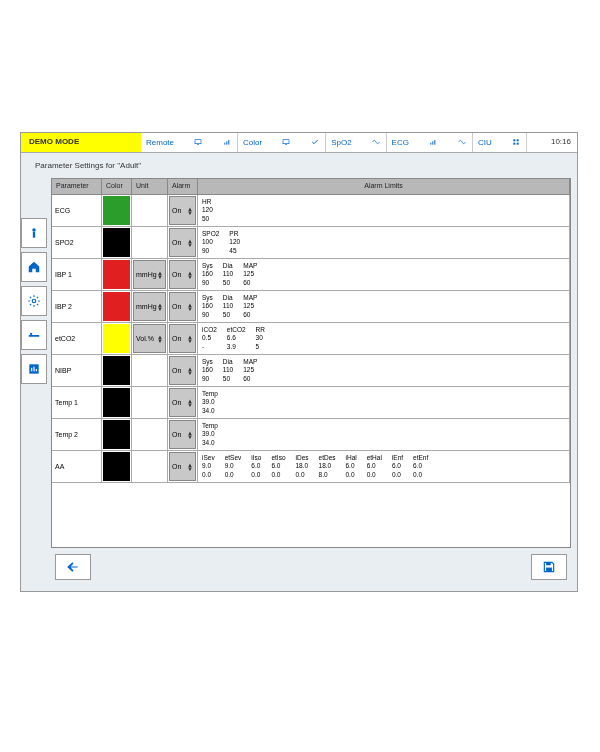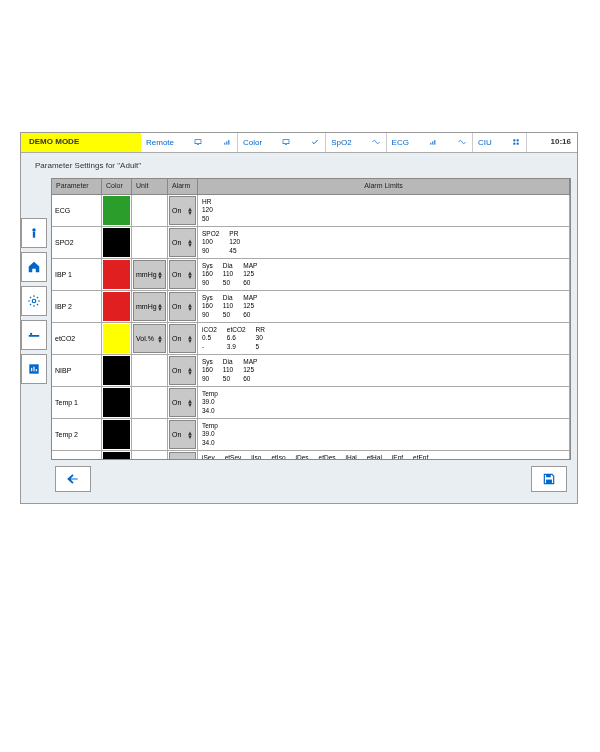--- a/index.html
+++ b/index.html
@@ -1,22 +1,22 @@
 <!DOCTYPE html>
 <html><head>
 <meta charset="utf-8">
 <style>
 *{box-sizing:border-box;margin:0;padding:0;font-family:Arial,sans-serif}
 body{background:#fff;width:600px;height:752px;position:relative}
-.app{position:absolute;left:20px;top:132px;width:558px;height:372px;background:#e8eef2;border:1px solid #999;overflow:hidden}
+.app{position:absolute;left:20px;top:132px;width:558px;height:460px;background:#e8eef2;border:1px solid #999;overflow:hidden}
 .topbar{display:flex;height:20px;background:#fff;border-bottom:1px solid #aaa;font-size:8px}
 .demo{background:#ffff00;color:#333;font-weight:bold;padding:4px 8px;width:120px}
 .tbtn{display:flex;align-items:center;gap:19px;padding:0 5px;border-right:1px solid #ccc;color:#0066cc;cursor:pointer}
 .tbtn svg{width:10px;height:8px}
-.time{padding:4px 6px;color:#333;font-weight:bold;margin-left:auto}
+.time{padding:4px 6px;color:#333;font-weight:normal;margin-left:auto}
 .subtitle{padding:8px 14px;font-size:8px;color:#333}
 .content{display:flex;height:calc(100% - 48px)}
 .sidebar{width:28px;display:flex;flex-direction:column;gap:4px;padding-top:40px}
 .sbtn{width:26px;height:30px;background:#fff;border:1px solid #999;display:flex;align-items:center;justify-content:center;cursor:pointer}
 .sbtn svg{width:14px;height:14px}
 .main{flex:1;padding:0 6px 6px 2px;display:flex;flex-direction:column}
 .table{flex:1;background:#fff;border:1px solid #888;font-size:7px;overflow:hidden}
 .thead{display:flex;background:#b8b8b8;height:16px;border-bottom:1px solid #888}
 .th{padding:3px 4px;border-right:1px solid #888;color:#222}
 .th.param{width:50px}

